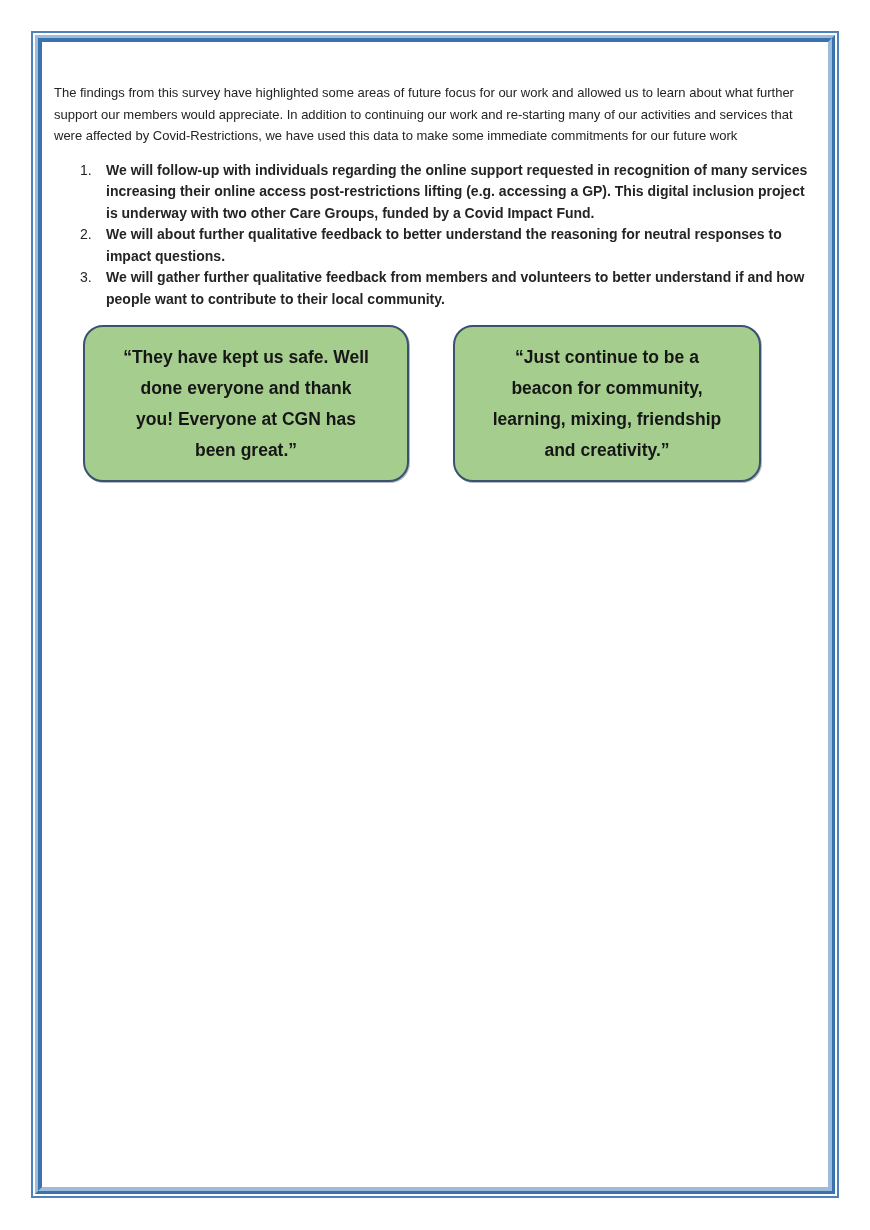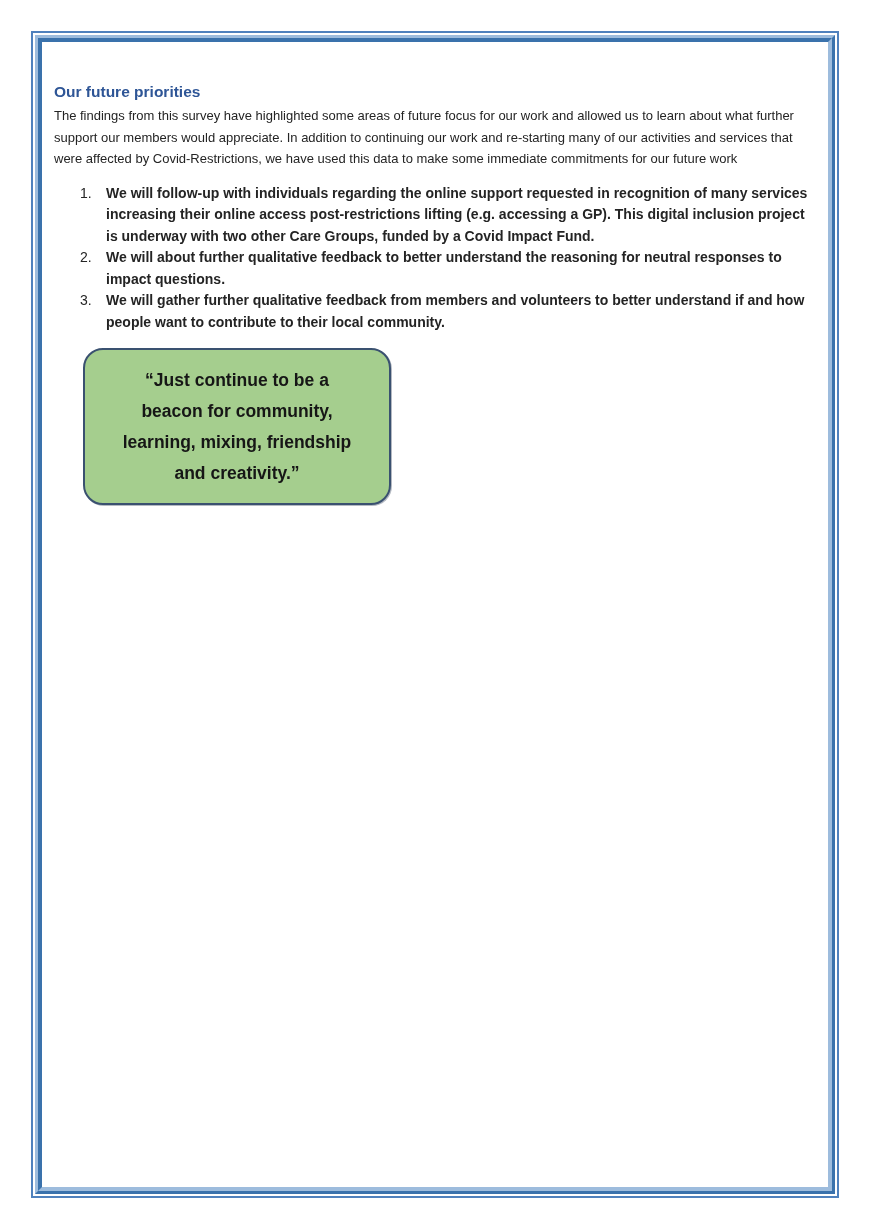--- a/index.html
+++ b/index.html
@@ -83,40 +83,45 @@
 </style>
 </head>
 <body>
 
 <div class="page">
   <div class="frame">
     <div class="band-outer">
       <div class="band-inner">
         <div class="content">
 
-          <h1 class="page-title">Our future priorities</h1>
 
           <p class="intro">The findings from this survey have highlighted some areas of future focus for our work and allowed us to learn about what further support our members would appreciate. In addition to continuing our work and re-starting many of our activities and services that were affected by Covid-Restrictions, we have used this data to make some immediate commitments for our future work</p>
 
           <div class="list">
             <div class="li">
               <span class="num">1.</span>
               <span class="txt">We will follow-up with individuals regarding the online support requested in recognition of many services increasing their online access post-restrictions lifting (e.g. accessing a GP). This digital inclusion project is underway with two other Care Groups, funded by a Covid Impact Fund.</span>
             </div>
             <div class="li">
               <span class="num">2.</span>
               <span class="txt">We will about further qualitative feedback to better understand the reasoning for neutral responses to impact questions.</span>
             </div>
             <div class="li">
               <span class="num">3.</span>
               <span class="txt">We will gather further qualitative feedback from members and volunteers to better understand if and how people want to contribute to their local community.</span>
             </div>
           </div>
 
           <div class="quotes">
+            <div class="quote quote-1">
+              <span class="qtext">“They have kept us safe. Well
+done everyone and thank
+you! Everyone at CGN has
+been great.”</span>
+            </div>
             <div class="quote quote-2">
               <span class="qtext">“Just continue to be a
 beacon for community,
 learning, mixing, friendship
 and creativity.”</span>
             </div>
           </div>
 
         </div>
       </div>

